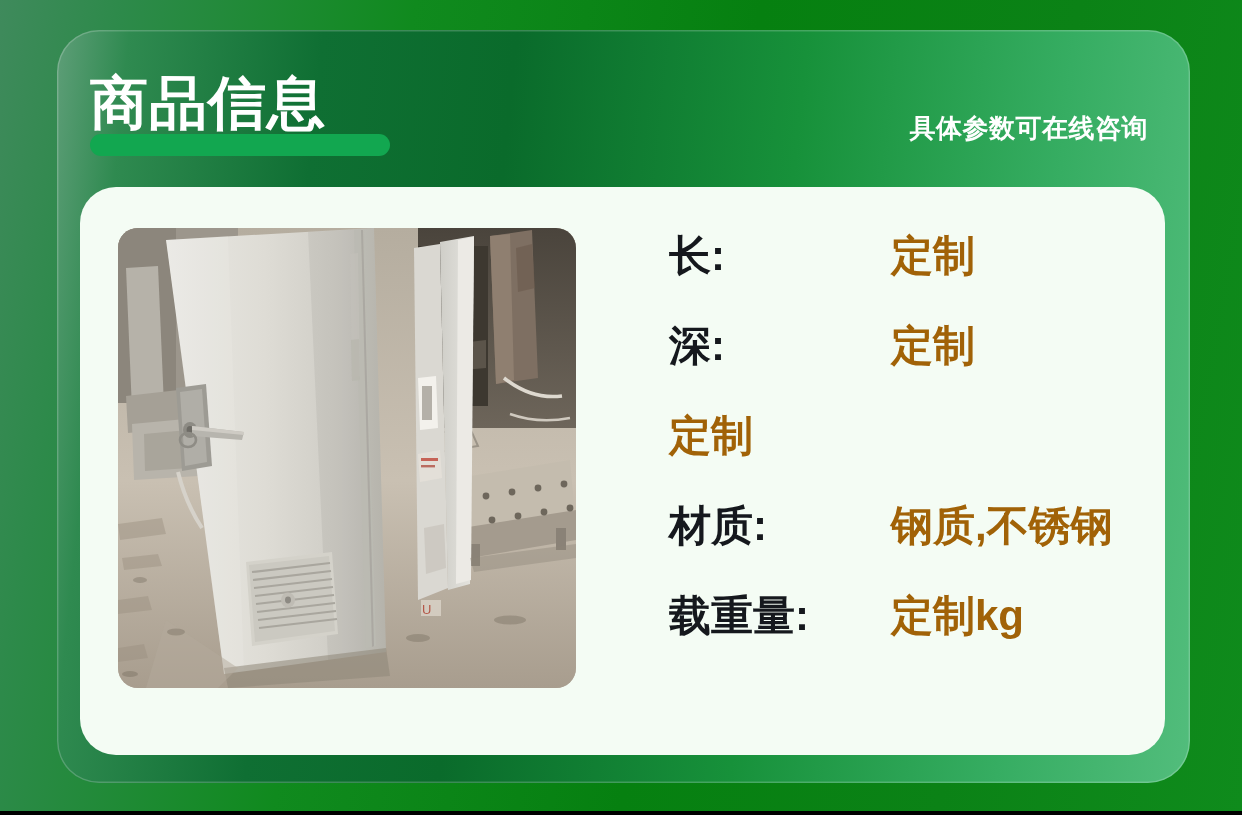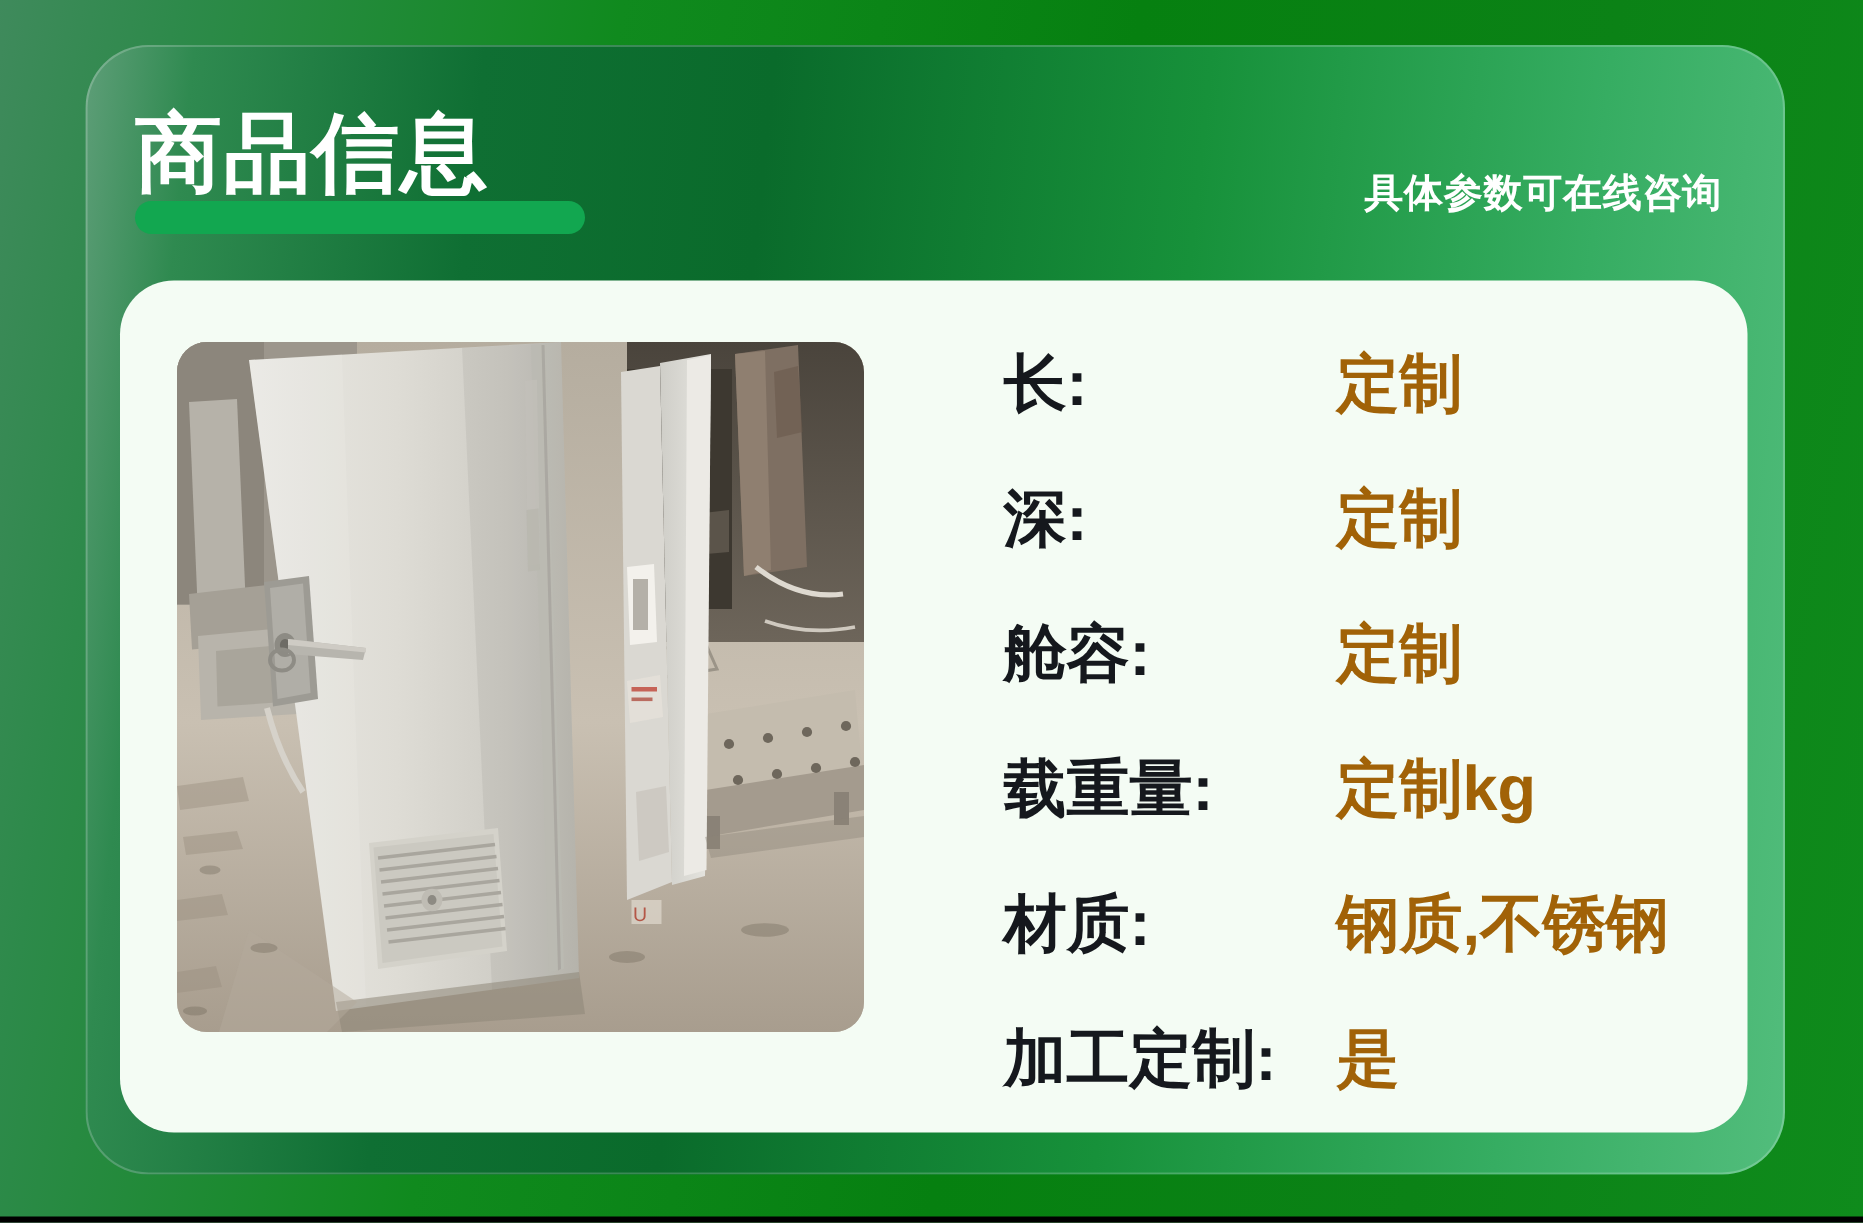--- a/index.html
+++ b/index.html
@@ -311,37 +311,32 @@
           <div class="spec-label">长:</div>
           <div class="spec-value">定制</div>
         </div>
 
         <div class="spec-row">
           <div class="spec-label">深:</div>
           <div class="spec-value">定制</div>
         </div>
 
         <div class="spec-row">
-          <div class="spec-label">舱容:</div>
           <div class="spec-value">定制</div>
+        </div>
+
+        <div class="spec-row">
+          <div class="spec-label">材质:</div>
+          <div class="spec-value">钢质,不锈钢</div>
         </div>
 
         <div class="spec-row">
           <div class="spec-label">载重量:</div>
           <div class="spec-value">定制kg</div>
         </div>
 
-        <div class="spec-row">
-          <div class="spec-label">材质:</div>
-          <div class="spec-value">钢质,不锈钢</div>
-        </div>
-
-        <div class="spec-row">
-          <div class="spec-label">加工定制:</div>
-          <div class="spec-value">是</div>
-        </div>
 
       </div>
     </div>
   </div>
 
   <div class="bottom-strip"></div>
 </div>
 
 </body></html>

